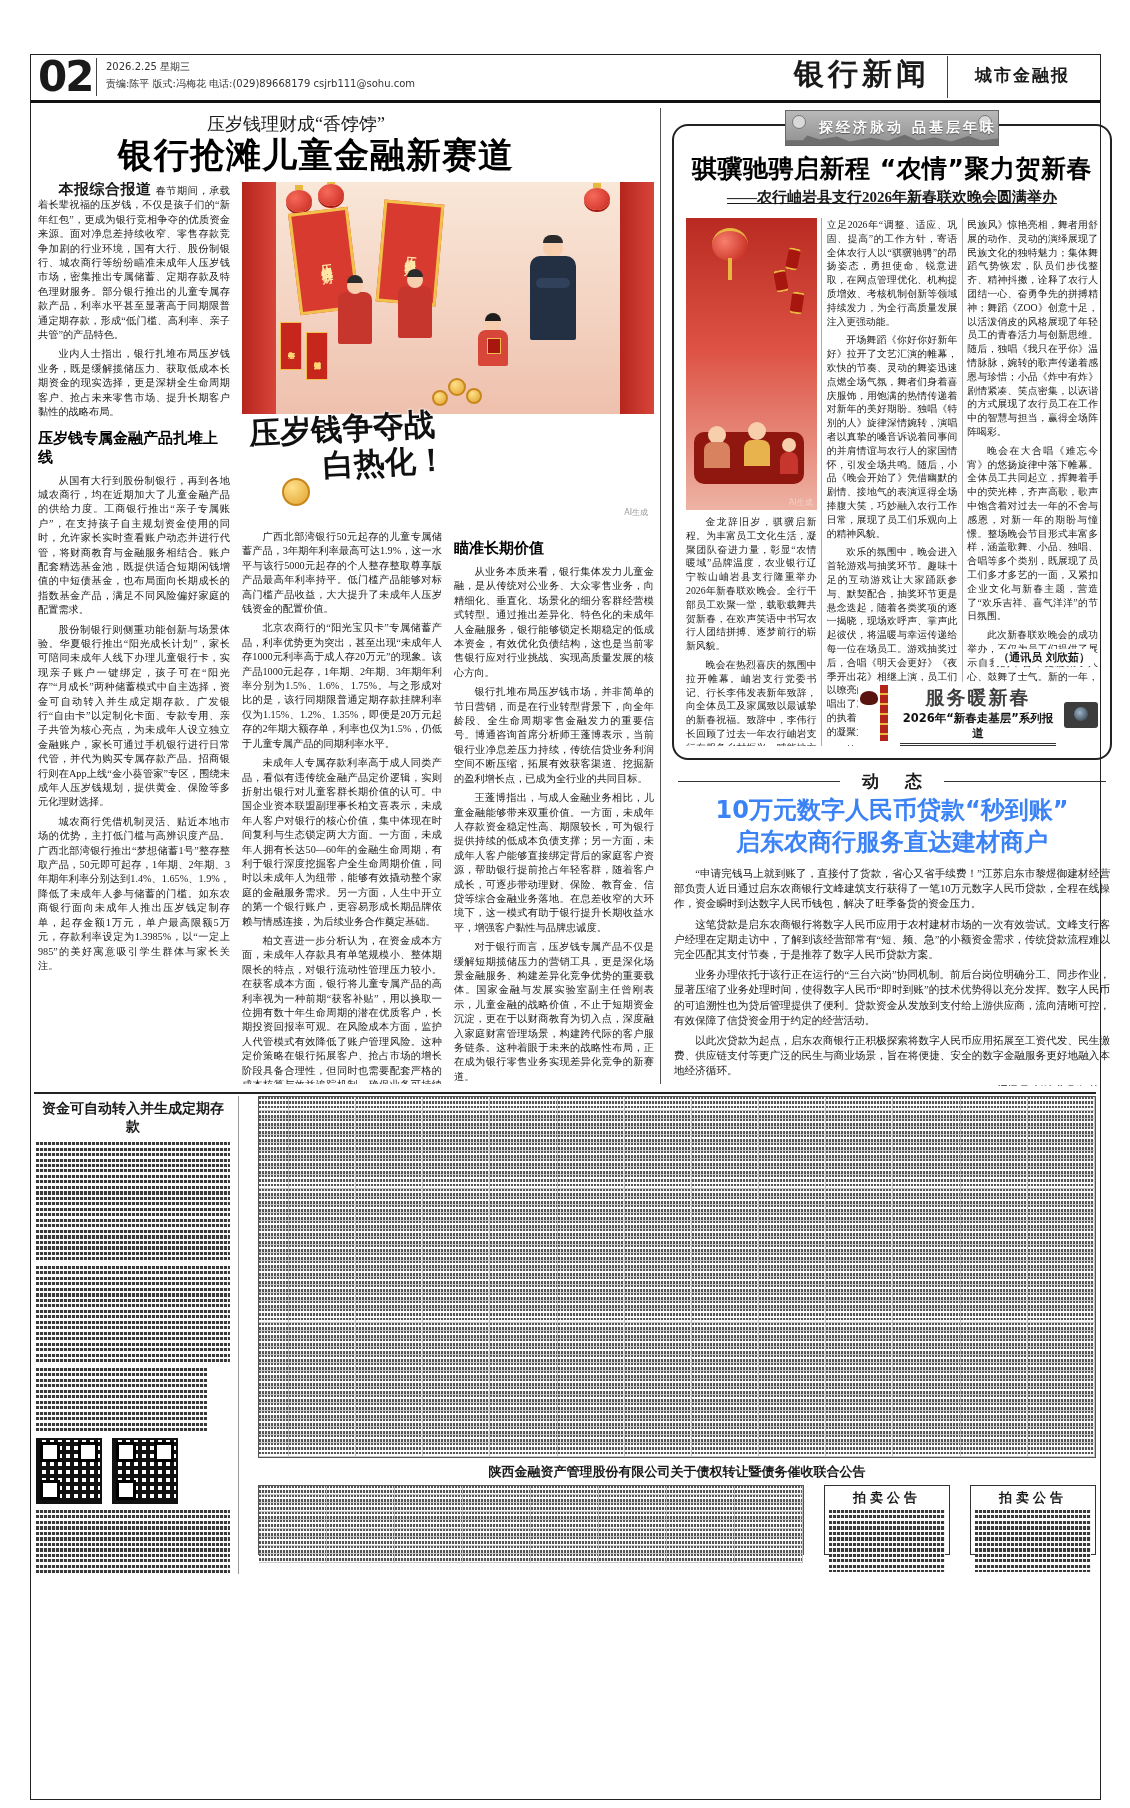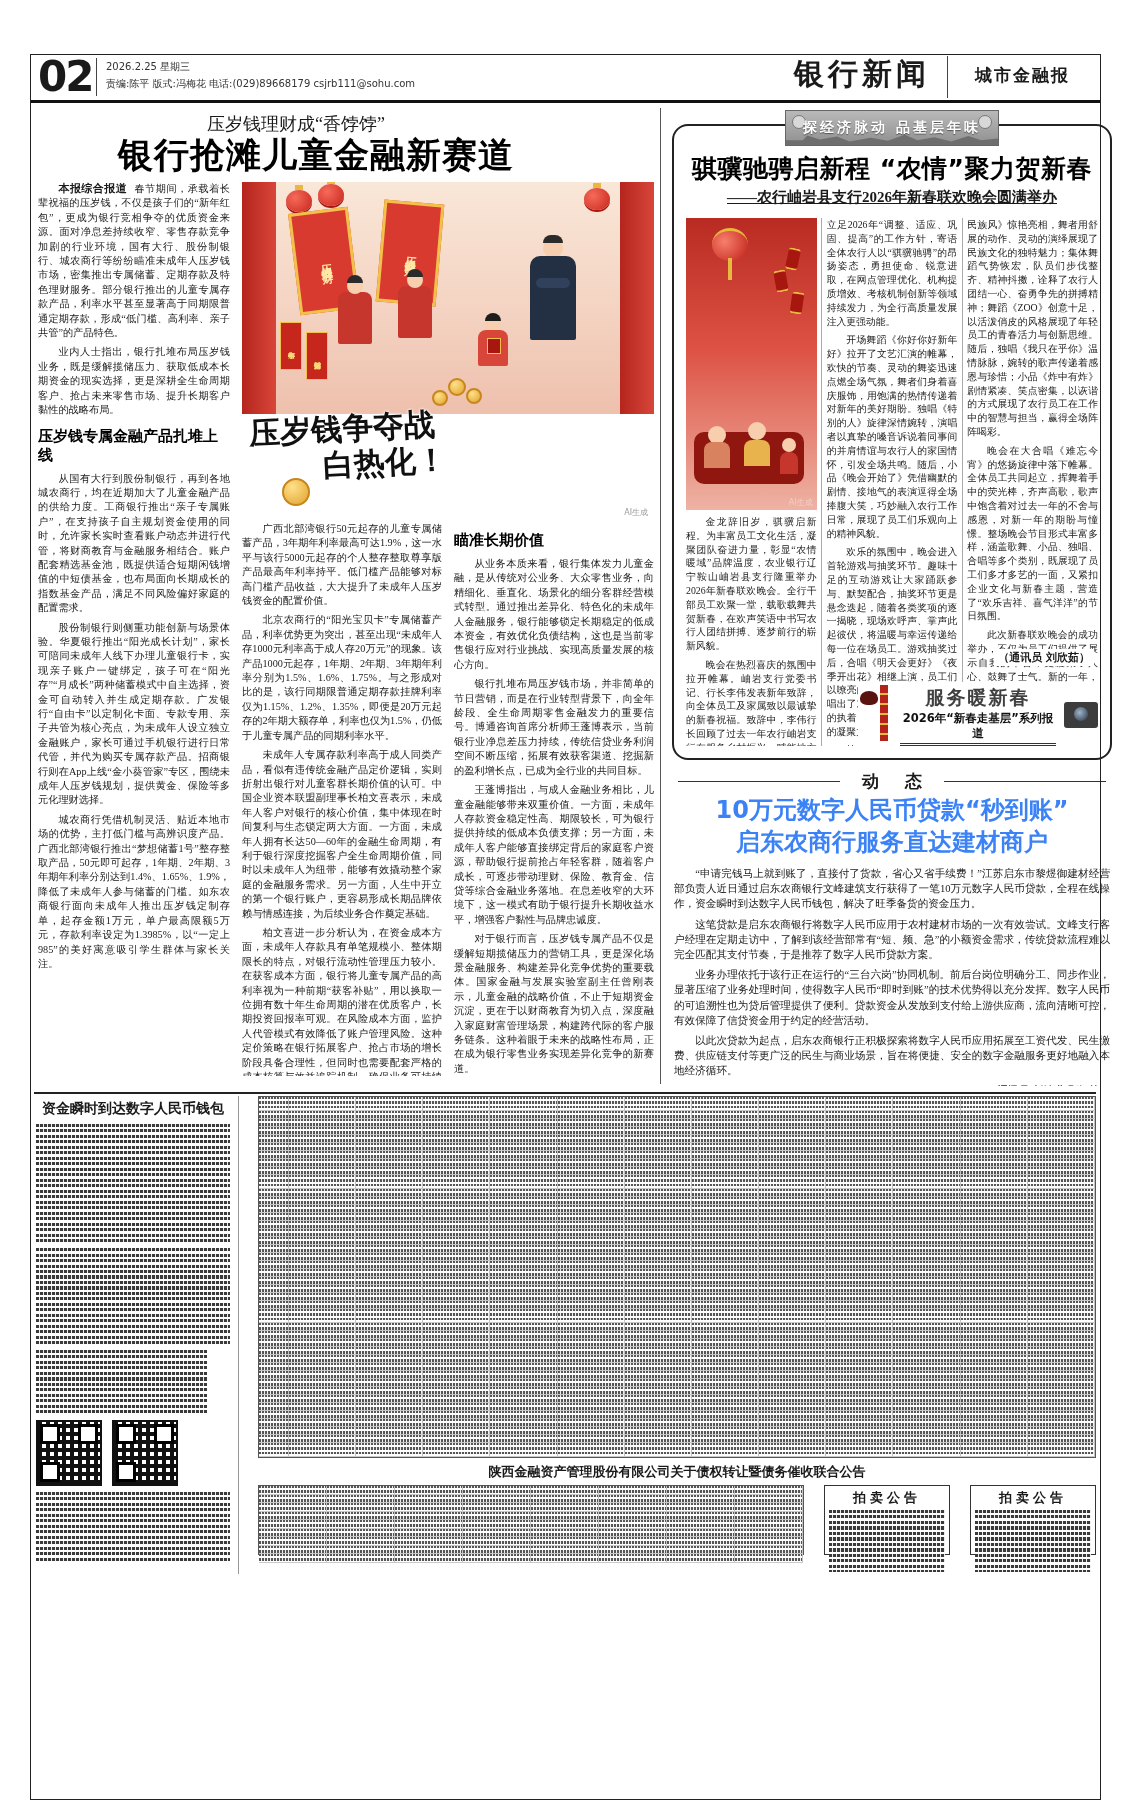--- a/index.html
+++ b/index.html
@@ -16,24 +16,24 @@
   #paper-name{position:absolute;right:30px;top:8px;font:700 17px "Liberation Serif",serif;letter-spacing:2px;}
   
   #main-art{position:absolute;left:38px;top:106px;width:616px;height:978px;}
   .kicker{position:absolute;left:0;right:100px;top:6px;text-align:center;font:18px "Liberation Serif",serif;}
   .headline{position:absolute;left:0;right:60px;top:26px;text-align:center;
             font:900 35px "DejaVu Sans",sans-serif;letter-spacing:1px;color:#000;}
   #cols{position:absolute;left:0;top:76px;width:616px;height:902px;display:flex;gap:12px;}
   .ncol{overflow:hidden;}
   #c1{width:192px;height:902px;}
   #right-sub{width:412px;display:flex;flex-direction:column;}
-  #c23{display:flex;gap:12px;height:554px;}
+  #c23{display:flex;gap:12px;height:554px;margin-top:8px;}
   #c2,#c3{width:200px;overflow:hidden;}
   .apara{margin:0 0 5px 0;font-size:10.2px;line-height:14.4px;text-align:justify;text-indent:2em;}
-  .apara b{font-family:Liberation Mono, monospace;font-size:11px;}
+  .apara b{font-family:Liberation Serif, serif;font-size:15px;}
   .subhead{font:700 15px "DejaVu Sans",sans-serif;margin:9px 0 7px 0;color:#000;}
   .byline{text-align:right;font:700 10.5px "DejaVu Sans",sans-serif;margin-top:3px;}
   
   #scene{position:relative;width:412px;height:340px;overflow:hidden;background:#fff;}
   #art{position:absolute;left:0;top:0;width:412px;height:232px;
        background:linear-gradient(180deg,#f9e7d8 0%,#f4d3c2 55%,#eec0ad 100%);overflow:hidden;}
   .curtain{position:absolute;top:0;width:34px;height:232px;background:linear-gradient(90deg,#b5251d,#d8463a);}
   .lantern{position:absolute;width:26px;height:22px;border-radius:50%;
            background:radial-gradient(circle at 35% 35%,#f66a5a,#c6261c);box-shadow:0 2px 0 #a8170f;}
   .lantern:before{content:"";position:absolute;left:9px;top:-5px;width:8px;height:5px;background:#e9b83f;}
@@ -62,21 +62,21 @@
   
   #vrule{left:660px;top:108px;width:1px;height:976px;background:#555;}
   #rsec{position:absolute;left:672px;top:106px;width:440px;height:980px;}
   #fbox{position:absolute;left:0;right:0;top:18px;height:632px;border:2px solid #222;border-radius:16px;}
   #fbox-badge{position:absolute;left:50%;top:-16px;transform:translateX(-50%);width:212px;height:34px;
               background:linear-gradient(180deg,#b9b9b9,#8f8f8f);border:1px solid #666;
               display:flex;align-items:center;justify-content:center;overflow:hidden;}
   #fbox-badge .skyline{position:absolute;left:0;right:0;bottom:0;height:12px;background:#6e6e6e;
        clip-path:polygon(0 100%,0 60%,8% 60%,10% 20%,16% 55%,24% 30%,30% 70%,40% 40%,48% 65%,56% 15%,62% 60%,70% 35%,78% 70%,86% 25%,92% 60%,100% 45%,100% 100%);}
   #fbox-badge .seal{position:absolute;top:4px;width:12px;height:12px;border-radius:50%;background:#d8d8d8;border:1px solid #777;}
-  #fbox-badge span{position:relative;font:700 14px "DejaVu Sans",sans-serif;color:#fff;letter-spacing:3px;text-shadow:0 1px 1px #555;}
+  #fbox-badge span{position:relative;font:700 14px "DejaVu Sans",sans-serif;color:#fff;letter-spacing:3px;text-shadow:0 1px 1px #555;padding-left:32px;}
   #fbox-hl{position:absolute;left:0;right:0;top:26px;text-align:center;
            font:900 25px "DejaVu Sans",sans-serif;color:#000;letter-spacing:0.5px;}
   #fbox-sub{position:absolute;left:0;right:0;top:62px;text-align:center;font:700 15px "Liberation Serif",serif;text-decoration:underline;}
   #fbox-body{position:absolute;left:12px;right:12px;top:92px;bottom:12px;overflow:hidden;
              column-count:3;column-gap:10px;column-rule:1px solid #aaa;}
   #fbox-body .apara{font-size:9.8px;line-height:13.8px;}
   #scene2{width:100%;height:292px;background:linear-gradient(180deg,#b92b22,#dd5244 45%,#eeb3a4);
           position:relative;overflow:hidden;margin-bottom:5px;}
   #s2-lantern{position:absolute;left:26px;top:10px;width:36px;height:30px;border-radius:50%;
               background:radial-gradient(circle at 35% 35%,#f87f6d,#bd1e14);border-top:3px solid #e9b83f;}
@@ -324,21 +324,21 @@
           <p class="apara">这笔贷款是启东农商银行将数字人民币应用于农村建材市场的一次有效尝试。文峰支行客户经理在定期走访中，了解到该经营部常有“短、频、急”的小额资金需求，传统贷款流程难以完全匹配其支付节奏，于是推荐了数字人民币贷款方案。</p>
           <p class="apara">业务办理依托于该行正在运行的“三台六岗”协同机制。前后台岗位明确分工、同步作业，显著压缩了业务处理时间，使得数字人民币“即时到账”的技术优势得以充分发挥。数字人民币的可追溯性也为贷后管理提供了便利。贷款资金从发放到支付给上游供应商，流向清晰可控，有效保障了信贷资金用于约定的经营活动。</p>
           <p class="apara">以此次贷款为起点，启东农商银行正积极探索将数字人民币应用拓展至工资代发、民生缴费、供应链支付等更广泛的民生与商业场景，旨在将便捷、安全的数字金融服务更好地融入本地经济循环。</p>
         </div>
       <div class="byline">（通讯员 彭铃琳 顾钒筹）</div>
     </div>
   </div>
 
   <div id="ann">
     <div id="ann-left">
-      <div id="ann-left-title">资金瞬时到达数字人民币钱包</div>
+      <div id="ann-left-title">资金可自动转入并生成定期存款</div>
       <div class="fp fpblock" style="height:118px"></div>
       <div class="fp fpblock" style="height:96px"></div>
       <div class="fp fpblock" style="height:64px;width:88%"></div>
       <div id="qr-row">
         <div class="qr">
             <i class="a"></i>
             <i class="b"></i>
             <i class="c"></i>
           </div>
         <div class="qr">

